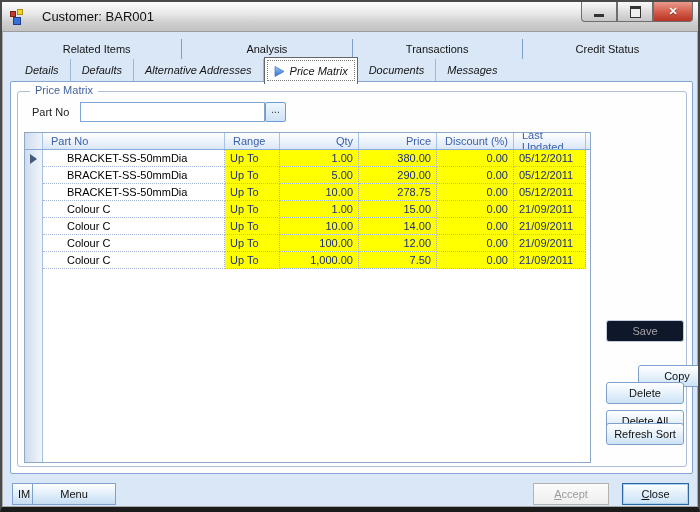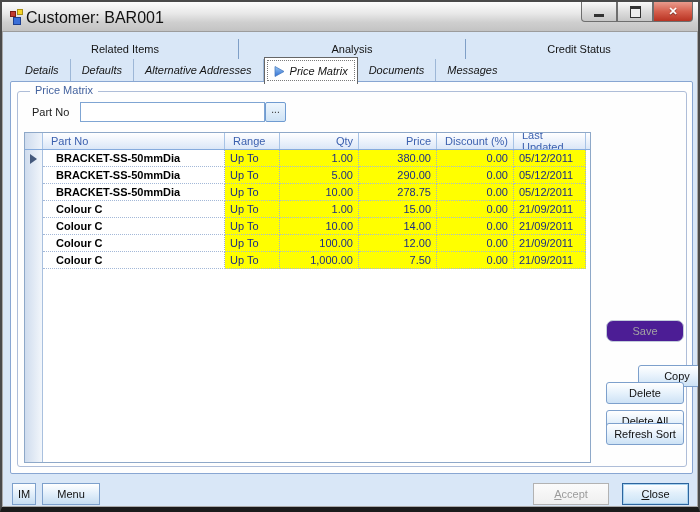--- a/index.html
+++ b/index.html
@@ -8,21 +8,21 @@
           box-shadow:inset 0 0 0 1px #a9a9a9;overflow:hidden;}
   
   .titlebar{position:absolute;left:0;top:0;width:100%;height:29px;
             background:linear-gradient(to bottom,#fdfdfd,#e8e8e8 40%,#cfcfcf 70%,#c3c3c3);
             border-bottom:1px solid #9c9c9c;}
   .appicon{position:absolute;left:8px;top:7px;width:16px;height:16px;}
   .appicon .sq{position:absolute;width:6px;height:6px;box-sizing:border-box;}
   .sq.red{left:0;top:2px;background:#c23c2f;border:1px solid #7d1f16;}
   .sq.yel{left:7px;top:0;background:#f5d327;border:1px solid #a98f12;}
   .sq.blu{left:3px;top:8px;width:8px;height:8px;background:#3a6fd8;border:1px solid #1d3f8f;}
-  .titletext{position:absolute;left:24px;top:7px;font-size:16px;color:#111;}
+  .titletext{position:absolute;left:40px;top:7px;font-size:13px;color:#111;}
   .winbtns{position:absolute;right:5px;top:0;display:flex;}
   .wbtn{width:36px;height:20px;box-sizing:border-box;border:1px solid #6e6e6e;border-top:none;
         display:flex;align-items:center;justify-content:center;font-size:11px;color:#222;
         background:linear-gradient(to bottom,#fafafa,#dedede 50%,#c6c6c6);}
   .wbtn.min{border-radius:0 0 0 4px;}
   .wbtn.close{width:40px;border-radius:0 0 4px 0;
         background:linear-gradient(to bottom,#e89b8d,#d55f4d 50%,#b93322);
         color:#fff;font-weight:bold;text-shadow:0 1px 1px rgba(0,0,0,.45);}
   .minglyph{display:block;width:10px;height:3px;background:#333;margin-top:8px;}
   .restoreglyph{display:block;width:9px;height:8px;border:1px solid #333;border-top:3px solid #333;background:#eee;}
@@ -58,36 +58,36 @@
   .hcell{box-sizing:border-box;border-right:1px solid #a7c3e6;font-size:11px;color:#3a5fae;
         display:flex;align-items:center;overflow:hidden;}
   .hcorner{width:18px;background:linear-gradient(to right,#cfdcee,#eef3fa);}
   .rowheadcol{position:absolute;left:0;top:17px;width:18px;height:312px;
         background:linear-gradient(to right,#cfdcee,#f2f6fb);border-right:1px solid #a9c0de;box-sizing:border-box;}
   .currow{position:absolute;left:5px;top:21px;width:0;height:0;
         border-left:7px solid #44597c;border-top:5px solid transparent;border-bottom:5px solid transparent;}
   .gr{display:flex;height:17px;margin-left:18px;box-sizing:border-box;}
   .cell{box-sizing:border-box;border-right:1px dotted #9fb0cc;border-bottom:1px dotted #a3b8d8;
         font-size:11px;display:flex;align-items:center;overflow:hidden;white-space:nowrap;}
-  .cell.first{color:#000;padding-left:13px;background:#fff;font-weight:bold;}
+  .cell.first{color:#000;padding-left:24px;background:#fff;}
   .cell.hl{background:#ffff00;color:#1c2d85;}
   .cell.num{justify-content:flex-end;padding-right:5px;}
   .cell.txt{padding-left:5px;}
   
   .abtn{position:absolute;left:604px;width:78px;height:22px;box-sizing:border-box;z-index:3;
         border:1px solid #7da0cc;border-radius:3px;font-size:11px;color:#111;cursor:pointer;
         background:linear-gradient(to bottom,#ffffff,#e9f3fc 45%,#cde2f5);
         display:flex;align-items:center;justify-content:center;}
-  .abtn.disabled{border-color:#c3cddb;color:#a3a3a3;background:#4c1d95;cursor:default;border-radius:7px;}
+  .abtn.disabled{border-color:#c3cddb;color:#a3a3a3;background:#0f172a;cursor:default;}
   
   .fbtn{position:absolute;top:481px;height:22px;box-sizing:border-box;border:1px solid #7da0cc;
         font-size:11px;color:#111;display:flex;align-items:center;justify-content:center;cursor:pointer;
         background:linear-gradient(to bottom,#ffffff,#e4f0fb 45%,#c6ddf2);}
   .fbtn.im{left:10px;width:24px;}
-  .fbtn.menu{left:40px;width:58px;}
+  .fbtn.menu{left:30px;width:84px;}
   .fbtn.accept{left:531px;width:76px;border-color:#b2b2b2;color:#9b9b9b;
         background:linear-gradient(to bottom,#fbfbfb,#efefef);cursor:default;}
   .fbtn.close{left:620px;width:67px;border-color:#2d659e;
         box-shadow:inset 0 0 0 1px #a8d2ef;background:linear-gradient(to bottom,#ffffff,#e2f0fb 45%,#cbe3f6);}
   .tri{display:inline-block;line-height:0;}
 </style>
 </head>
 <body>
 
 <div class="window">
@@ -108,20 +108,21 @@
         </div>
       <div class="wbtn close">
           <span>✕</span>
         </div>
     </div>
   </div>
 
   <div class="tgrow" id="tabgroups">
       <div class="tg sep">Related Items</div>
       <div class="tg sep">Analysis</div>
+      <div class="tg sep">Transactions</div>
       <div class="tg">Credit Status</div>
     </div>
 
   <div class="tabpage"></div>
 
   <div class="trow" id="tabrow">
       <div class="tab">
         <span>Details</span>
       </div>
       <div class="tab">

